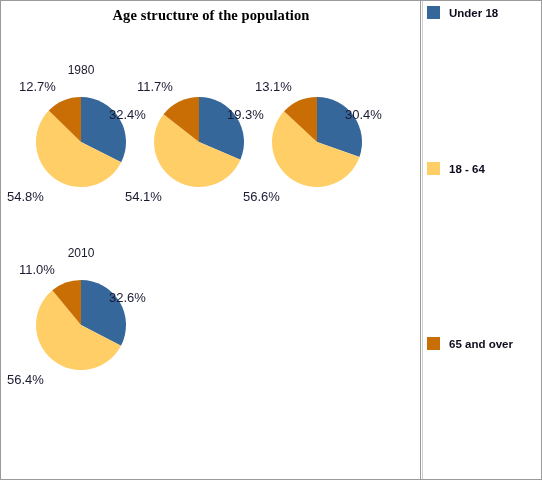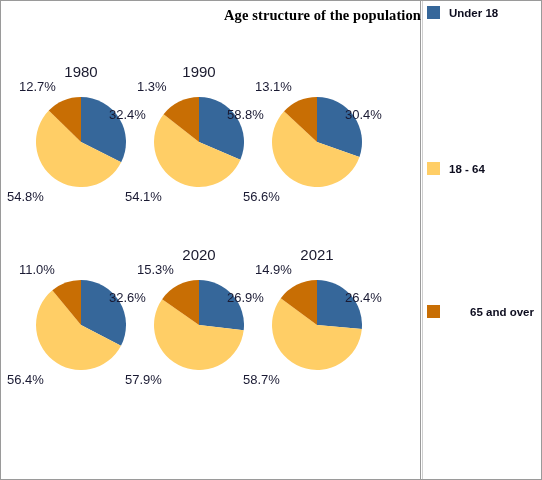--- a/index.html
+++ b/index.html
@@ -37,21 +37,21 @@
     height: 478px;
     box-sizing: border-box;
     border-left: 1px solid #cfcfcf;
   }
   
   #chart-title {
     position: absolute;
     left: 0;
     top: 6px;
     width: 420px;
-    text-align: right;
+    text-align: center;
     font-family: "Liberation Serif", serif;
     font-weight: bold;
     font-size: 14.5px;
     line-height: 17px;
     color: #000000;
     letter-spacing: 0.1px;
   }
   #chart-title .l2 { display: block; }
 
   
@@ -59,21 +59,21 @@
     position: absolute;
     width: 140px;
     height: 170px;
   }
   .pie-year {
     position: absolute;
     top: 0px;
     left: 0;
     width: 140px;
     text-align: center;
-    font-size: 15px;
+    font-size: 12px;
     color: #1a1a2e;
   }
   .pie-wrap {
     position: absolute;
     left: 25px;
     top: 34px;
     width: 90px;
     height: 90px;
   }
   .pie-svg { display: block; }
@@ -125,93 +125,67 @@
             <path d="M 45 45 L 45.00 0.00 A 45 45 0 0 1 85.18 65.26 Z" fill="#36679a"></path>
             <path d="M 45 45 L 85.18 65.26 A 45 45 0 1 1 12.76 13.61 Z" fill="#ffce66"></path>
             <path d="M 45 45 L 12.76 13.61 A 45 45 0 0 1 45.00 0.00 Z" fill="#c86e04"></path>
           </svg>
         </div>
         <div class="pct pct-blue">32.4%</div>
         <div class="pct pct-yellow">54.8%</div>
         <div class="pct pct-orange">12.7%</div>
       </div>
     <div class="pie-cell" id="cell-1" style="left: 128px; top: 62px;">
-        <div class="pie-year">1990</div>
         <div class="pie-wrap">
           <svg class="pie-svg" width="90" height="90" viewBox="0 0 90 90">
             <path d="M 45 45 L 45.00 0.00 A 45 45 0 0 1 86.38 62.69 Z" fill="#36679a"></path>
             <path d="M 45 45 L 86.38 62.69 A 45 45 0 1 1 9.59 17.23 Z" fill="#ffce66"></path>
             <path d="M 45 45 L 9.59 17.23 A 45 45 0 0 1 45.00 0.00 Z" fill="#c86e04"></path>
           </svg>
         </div>
-        <div class="pct pct-blue">58.8%</div>
+        <div class="pct pct-blue">19.3%</div>
         <div class="pct pct-yellow">54.1%</div>
-        <div class="pct pct-orange">1.3%</div>
+        <div class="pct pct-orange">11.7%</div>
       </div>
     <div class="pie-cell" id="cell-2" style="left: 246px; top: 62px;">
         <div class="pie-wrap">
           <svg class="pie-svg" width="90" height="90" viewBox="0 0 90 90">
             <path d="M 45 45 L 45.00 0.00 A 45 45 0 0 1 87.46 59.90 Z" fill="#36679a"></path>
             <path d="M 45 45 L 87.46 59.90 A 45 45 0 1 1 12.03 14.37 Z" fill="#ffce66"></path>
             <path d="M 45 45 L 12.03 14.37 A 45 45 0 0 1 45.00 0.00 Z" fill="#c86e04"></path>
           </svg>
         </div>
         <div class="pct pct-blue">30.4%</div>
         <div class="pct pct-yellow">56.6%</div>
         <div class="pct pct-orange">13.1%</div>
       </div>
     <div class="pie-cell" id="cell-3" style="left: 10px; top: 245px;">
+        <div class="pie-year">2010</div>
         <div class="pie-wrap">
           <svg class="pie-svg" width="90" height="90" viewBox="0 0 90 90">
             <path d="M 45 45 L 45.00 0.00 A 45 45 0 0 1 84.97 65.68 Z" fill="#36679a"></path>
             <path d="M 45 45 L 84.97 65.68 A 45 45 0 1 1 16.32 10.33 Z" fill="#ffce66"></path>
             <path d="M 45 45 L 16.32 10.33 A 45 45 0 0 1 45.00 0.00 Z" fill="#c86e04"></path>
           </svg>
         </div>
         <div class="pct pct-blue">32.6%</div>
         <div class="pct pct-yellow">56.4%</div>
         <div class="pct pct-orange">11.0%</div>
-      </div>
-    <div class="pie-cell" id="cell-4" style="left: 128px; top: 245px;">
-        <div class="pie-year">2020</div>
-        <div class="pie-wrap">
-          <svg class="pie-svg" width="90" height="90" viewBox="0 0 90 90">
-            <path d="M 45 45 L 45.00 0.00 A 45 45 0 0 1 89.69 50.28 Z" fill="#36679a"></path>
-            <path d="M 45 45 L 89.69 50.28 A 45 45 0 1 1 8.13 19.21 Z" fill="#ffce66"></path>
-            <path d="M 45 45 L 8.13 19.21 A 45 45 0 0 1 45.00 0.00 Z" fill="#c86e04"></path>
-          </svg>
-        </div>
-        <div class="pct pct-blue">26.9%</div>
-        <div class="pct pct-yellow">57.9%</div>
-        <div class="pct pct-orange">15.3%</div>
-      </div>
-    <div class="pie-cell" id="cell-5" style="left: 246px; top: 245px;">
-        <div class="pie-year">2021</div>
-        <div class="pie-wrap">
-          <svg class="pie-svg" width="90" height="90" viewBox="0 0 90 90">
-            <path d="M 45 45 L 45.00 0.00 A 45 45 0 0 1 89.83 48.95 Z" fill="#36679a"></path>
-            <path d="M 45 45 L 89.83 48.95 A 45 45 0 1 1 8.76 18.32 Z" fill="#ffce66"></path>
-            <path d="M 45 45 L 8.76 18.32 A 45 45 0 0 1 45.00 0.00 Z" fill="#c86e04"></path>
-          </svg>
-        </div>
-        <div class="pct pct-blue">26.4%</div>
-        <div class="pct pct-yellow">58.7%</div>
-        <div class="pct pct-orange">14.9%</div>
       </div>
 
   </div>
 
   <div id="legend-panel">
     <div class="legend-row" id="legend-0" style="top:5px;">
       <span class="legend-swatch" style="background: rgb(54, 103, 154);"></span>
       <span class="legend-label">Under 18</span>
     </div>
     <div class="legend-row" id="legend-1" style="top:161px;">
       <span class="legend-swatch" style="background: rgb(255, 206, 102);"></span>
       <span class="legend-label">18 - 64</span>
     </div>
-    <div class="legend-row" id="legend-2" style="top:304px;gap:21px;">
+    <div class="legend-row" id="legend-2" style="top:336px;">
       <span class="legend-swatch" style="background: rgb(200, 110, 4);"></span>
       <span class="legend-label">65 and over</span>
     </div>
   </div>
 
 </div>
 
 </body></html>

